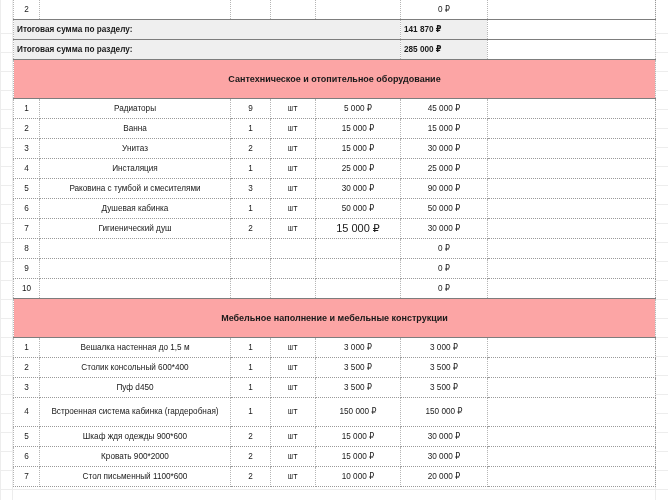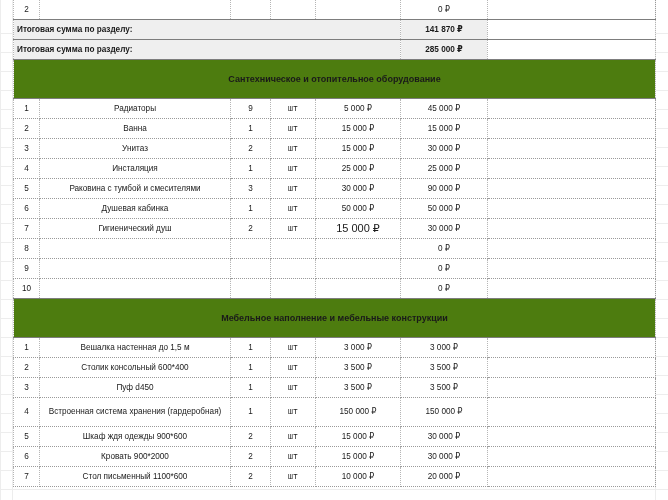--- a/index.html
+++ b/index.html
@@ -98,40 +98,40 @@
     background: #efefef;
     border-bottom: 1px solid #7d7d7d;
     border-top: 1px solid #7d7d7d;
     font-weight: bold;
   }
   tr.total-row td.total-label {
     text-align: left;
     padding-right: 6px;
   }
   tr.total-row td.total-value {
-    text-align: center;
+    text-align: left;
   }
   tr.total-row td.cell-empty {
     background: #ffffff;
     font-weight: normal;
     border-top: 1px solid #7d7d7d;
     border-bottom: 1px solid #7d7d7d;
   }
 
   
   tr.section-row td {
     height: 38px;
     font-weight: bold;
     font-size: 9px;
     text-align: center;
     border-top: 1px solid #7d7d7d;
     border-bottom: 1px solid #7d7d7d;
     border-left: 1px dotted #b6b6b6;
     border-right: 1px dotted #b6b6b6;
-    background: #4d7c0f;
+    background: #fca5a5;
   }
 </style>
 </head>
 <body>
 
 <div class="sheet-bg">
   <div class="vline" style="left:0px"></div>
   <div class="vline" style="left:12px"></div>
   <div class="vline" style="left:655px"></div>
   <div class="hline" style="top:33px"></div>
@@ -310,21 +310,21 @@
           <td class="cell-num">3</td>
           <td class="cell-name">Пуф d450</td>
           <td class="cell-qty">1</td>
           <td class="cell-unit">шт</td>
           <td class="cell-price">3 500 ₽</td>
           <td class="cell-sum">3 500 ₽</td>
           <td class="cell-empty"></td>
         </tr>
         <tr class="data-row tall">
           <td class="cell-num">4</td>
-          <td class="cell-name">Встроенная система хранения (гардеробная)</td>
+          <td class="cell-name">Встроенная система кабинка (гардеробная)</td>
           <td class="cell-qty">1</td>
           <td class="cell-unit">шт</td>
           <td class="cell-price">150 000 ₽</td>
           <td class="cell-sum">150 000 ₽</td>
           <td class="cell-empty"></td>
         </tr>
         <tr class="data-row">
           <td class="cell-num">5</td>
           <td class="cell-name">Шкаф ждя одежды 900*600</td>
           <td class="cell-qty">2</td>

